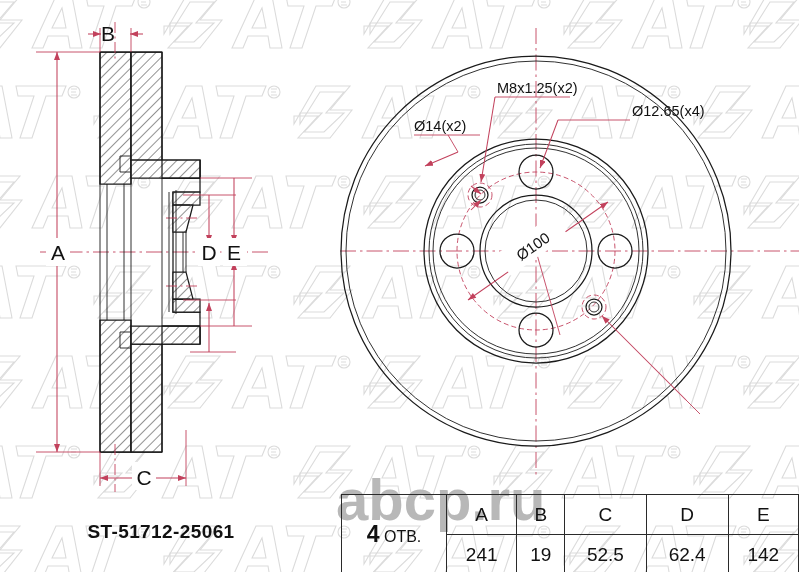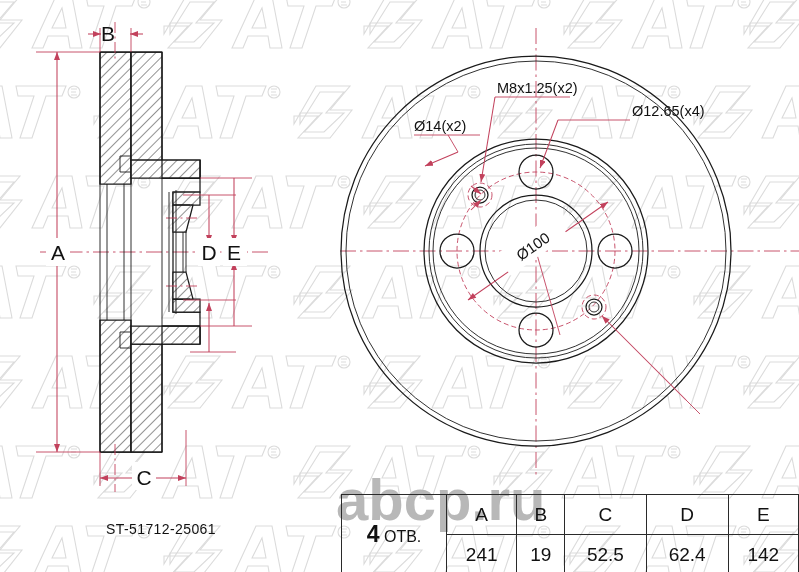--- a/index.html
+++ b/index.html
@@ -23,21 +23,21 @@
           stroke-dasharray:16 4 2.5 4;}
   .center2{fill:none;stroke:#c2415c;stroke-width:0.9;
           stroke-dasharray:11 3.5 2 3.5;}
   .dash{fill:none;stroke:#c2415c;stroke-width:0.9;stroke-dasharray:5 3;}
   .lbl{font-family:"Liberation Sans", sans-serif;font-size:21px;fill:#111;}
   .lbl-s{font-family:"Liberation Sans", sans-serif;font-size:14.5px;fill:#111;}
   .lbl-d{font-family:"Liberation Sans", sans-serif;font-size:15px;fill:#111;}
 
   #partno{
     position:absolute;left:0;top:521px;width:322px;
-    text-align:center;font-size:14px;font-weight:normal;
+    text-align:center;font-size:19px;font-weight:bold;
     letter-spacing:0.4px;color:#111;
   }
   #tbl{
     position:absolute;left:341px;top:494px;width:458px;height:78px;
     border-collapse:collapse;
   }
   #tbl td{
     border:1px solid #2a2a2a;text-align:center;
     font-size:19px;color:#111;padding:0;height:39px;
   }

